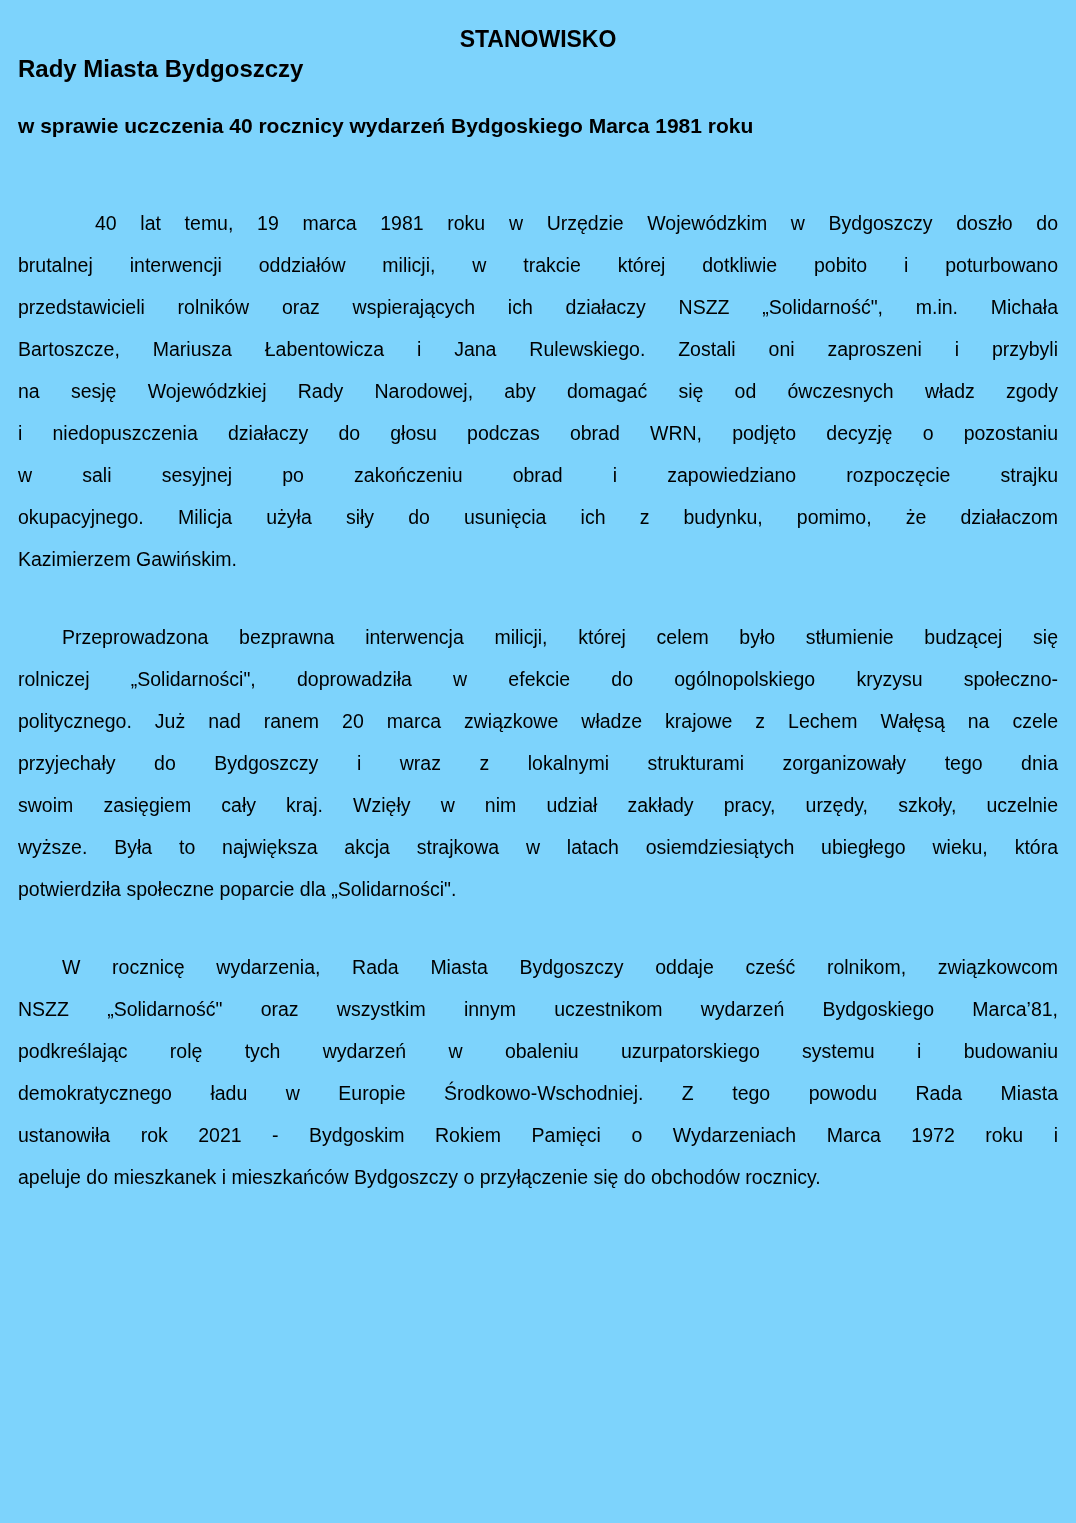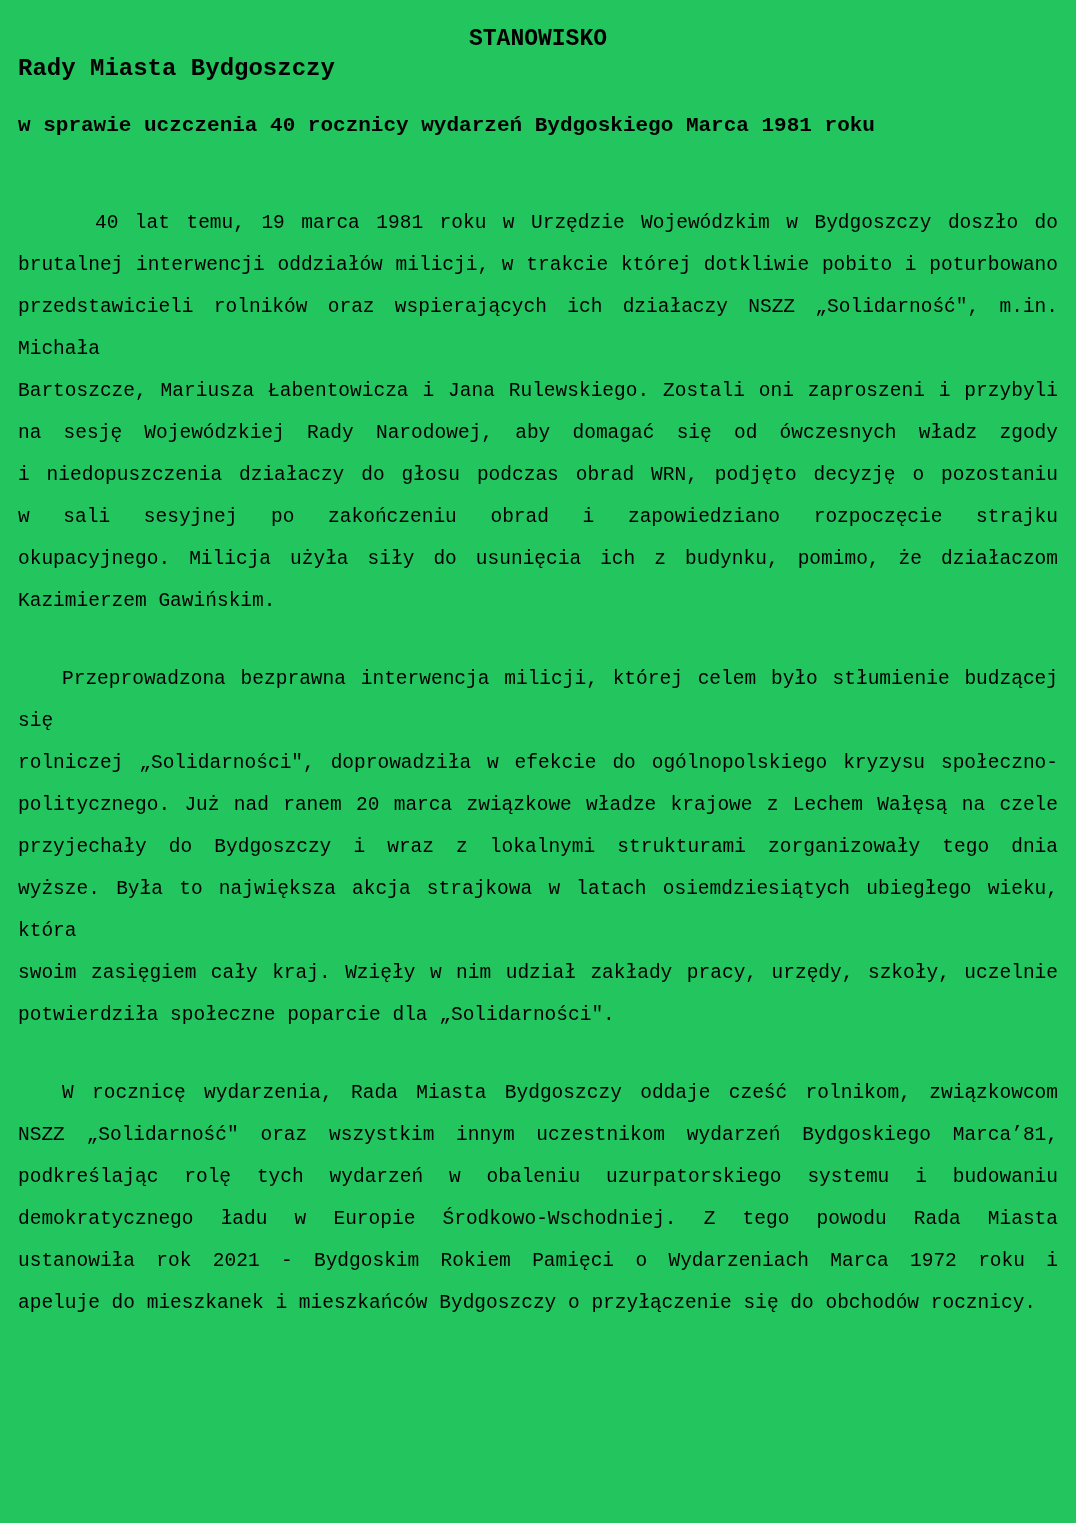--- a/index.html
+++ b/index.html
@@ -4,23 +4,23 @@
 <style>
   html, body {
     margin: 0;
     padding: 0;
     background: #ffffff;
   }
   .page {
     position: relative;
     width: 1076px;
     height: 1523px;
-    background: #22c55e;
+    background: #7dd3fc;
     color: #000000;
-    font-family: Liberation Mono, monospace;
+    font-family: Liberation Sans, sans-serif;
     overflow: hidden;
     box-sizing: border-box;
     padding: 24px 18px 9px 18px;
   }
   .doc-title {
     text-align: center;
     font-size: 23px;
     font-weight: bold;
     line-height: 31px;
     margin: 0;
@@ -84,22 +84,22 @@
         <div class="body-line">i niedopuszczenia działaczy do głosu podczas obrad WRN, podjęto decyzję o pozostaniu</div>
         <div class="body-line">w sali sesyjnej po zakończeniu obrad i zapowiedziano rozpoczęcie strajku</div>
         <div class="body-line">okupacyjnego. Milicja użyła siły do usunięcia ich z budynku, pomimo, że działaczom</div>
         <div class="body-line last-line">Kazimierzem Gawińskim.</div>
       </div>
       <div class="para p1">
         <div class="body-line first-line">Przeprowadzona bezprawna interwencja milicji, której celem było stłumienie budzącej się</div>
         <div class="body-line">rolniczej „Solidarności", doprowadziła w efekcie do ogólnopolskiego kryzysu społeczno-</div>
         <div class="body-line">politycznego. Już nad ranem 20 marca związkowe władze krajowe z Lechem Wałęsą na czele</div>
         <div class="body-line">przyjechały do Bydgoszczy i wraz z lokalnymi strukturami zorganizowały tego dnia</div>
+        <div class="body-line">swoim zasięgiem cały kraj. Wzięły w nim udział zakłady pracy, urzędy, szkoły, uczelnie</div>
         <div class="body-line">wyższe. Była to największa akcja strajkowa w latach osiemdziesiątych ubiegłego wieku, która</div>
-        <div class="body-line">swoim zasięgiem cały kraj. Wzięły w nim udział zakłady pracy, urzędy, szkoły, uczelnie</div>
         <div class="body-line last-line">potwierdziła społeczne poparcie dla „Solidarności".</div>
       </div>
       <div class="para p2">
         <div class="body-line first-line">W rocznicę wydarzenia, Rada Miasta Bydgoszczy oddaje cześć rolnikom, związkowcom</div>
         <div class="body-line">NSZZ „Solidarność" oraz wszystkim innym uczestnikom wydarzeń Bydgoskiego Marca’81,</div>
         <div class="body-line">podkreślając rolę tych wydarzeń w obaleniu uzurpatorskiego systemu i budowaniu</div>
         <div class="body-line">demokratycznego ładu w Europie Środkowo-Wschodniej. Z tego powodu Rada Miasta</div>
         <div class="body-line">ustanowiła rok 2021 - Bydgoskim Rokiem Pamięci o Wydarzeniach Marca 1972 roku i</div>
         <div class="body-line last-line">apeluje do mieszkanek i mieszkańców Bydgoszczy o przyłączenie się do obchodów rocznicy.</div>
       </div>

